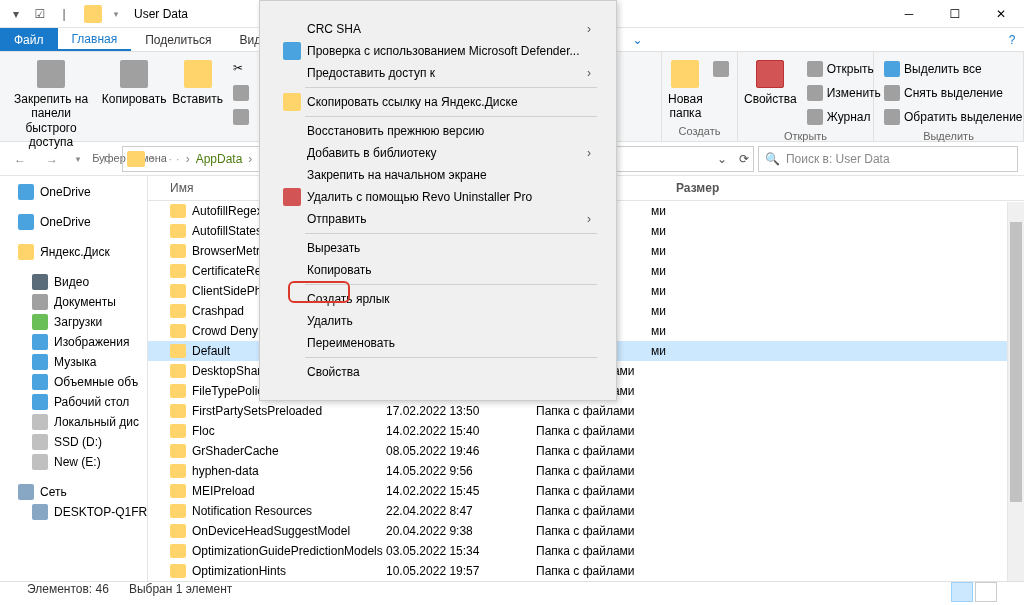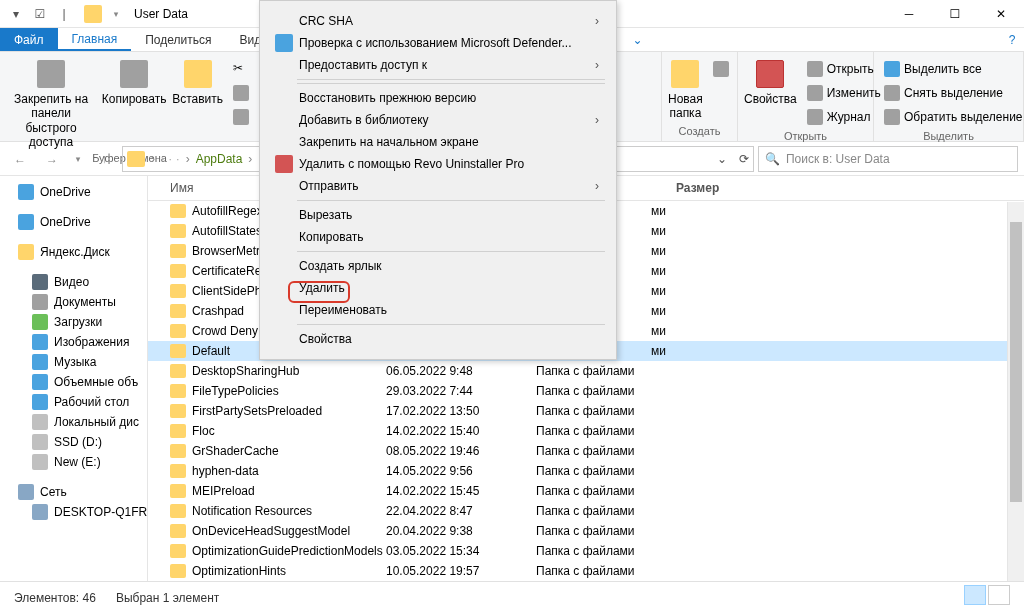--- a/index.html
+++ b/index.html
@@ -59,27 +59,27 @@
 
 .filelist { overflow-y: auto; }
 .row { display: flex; align-items: center; height: 20px; }
 .row.selected { background: #cce8ff; }
 .row .fname { width: 238px; padding-left: 22px; display: flex; align-items: center; gap: 6px; }
 .row .fico { width: 16px; height: 14px; background: #ffd56b; border-radius: 2px; flex-shrink: 0; }
 .row .fdate { width: 150px; color: #000; }
 .row .ftype { width: 140px; color: #000; }
 
 
-.statusbar { height: 24px; border-top: 1px solid #e1e1e1; display: flex; align-items: flex-end; padding: 0 14px; gap: 20px; color: #333; }
+.statusbar { height: 24px; border-top: 1px solid #e1e1e1; display: flex; align-items: flex-start; padding: 0 27px; gap: 20px; color: #333; }
 .statusbar .viewbtns { margin-left: auto; display: flex; gap: 2px; }
 .statusbar .vbtn { width: 22px; height: 20px; border: 1px solid #ccc; }
 .statusbar .vbtn.active { background: #cce8ff; border-color: #99d1ff; }
 
 
-.ctxmenu { position: absolute; left: 259px; top: 0; width: 358px; background: #f0f0f0; border: 1px solid #ccc; box-shadow: 2px 2px 6px rgba(0,0,0,0.2); padding: 9px; z-index: 100; }
+.ctxmenu { position: absolute; left: 259px; top: 0; width: 358px; background: #f0f0f0; border: 1px solid #ccc; box-shadow: 2px 2px 6px rgba(0,0,0,0.2); padding: 17px; z-index: 100; }
 .ctxitem { display: flex; align-items: center; height: 22px; padding: 0 18px 0 30px; position: relative; }
 .ctxitem .arrow { position: absolute; right: 8px; color: #555; }
 .ctxitem .cico { position: absolute; left: 6px; width: 18px; height: 18px; }
 .ctxsep { height: 1px; background: #d0d0d0; margin: 3px 2px 3px 28px; }
 .ctxhl { position: absolute; border: 2px solid #d93a2b; border-radius: 6px; pointer-events: none; }
 
 
 .scrollbar-v { position: absolute; right: 0; top: 26px; bottom: 0; width: 17px; background: #f0f0f0; border-left: 1px solid #e5e5e5; }
 .scrollbar-v .thumb { position: absolute; left: 2px; right: 2px; top: 20px; height: 280px; background: #c1c1c1; }
 
@@ -489,20 +489,24 @@
     </div>
   <div class="ctxitem">
       <div class="cico ico-blue"></div>
       <span>Проверка с использованием Microsoft Defender...</span>
     </div>
   <div class="ctxitem">
       <span>Предоставить доступ к</span>
       <span class="arrow">›</span>
     </div>
   <div class="ctxsep"></div>
+  <div class="ctxitem">
+      <div class="cico ico-yellow"></div>
+      <span>Скопировать ссылку на Яндекс.Диске</span>
+    </div>
   <div class="ctxsep"></div>
   <div class="ctxitem">
       <span>Восстановить прежнюю версию</span>
     </div>
   <div class="ctxitem">
       <span>Добавить в библиотеку</span>
       <span class="arrow">›</span>
     </div>
   <div class="ctxitem">
       <span>Закрепить на начальном экране</span>

